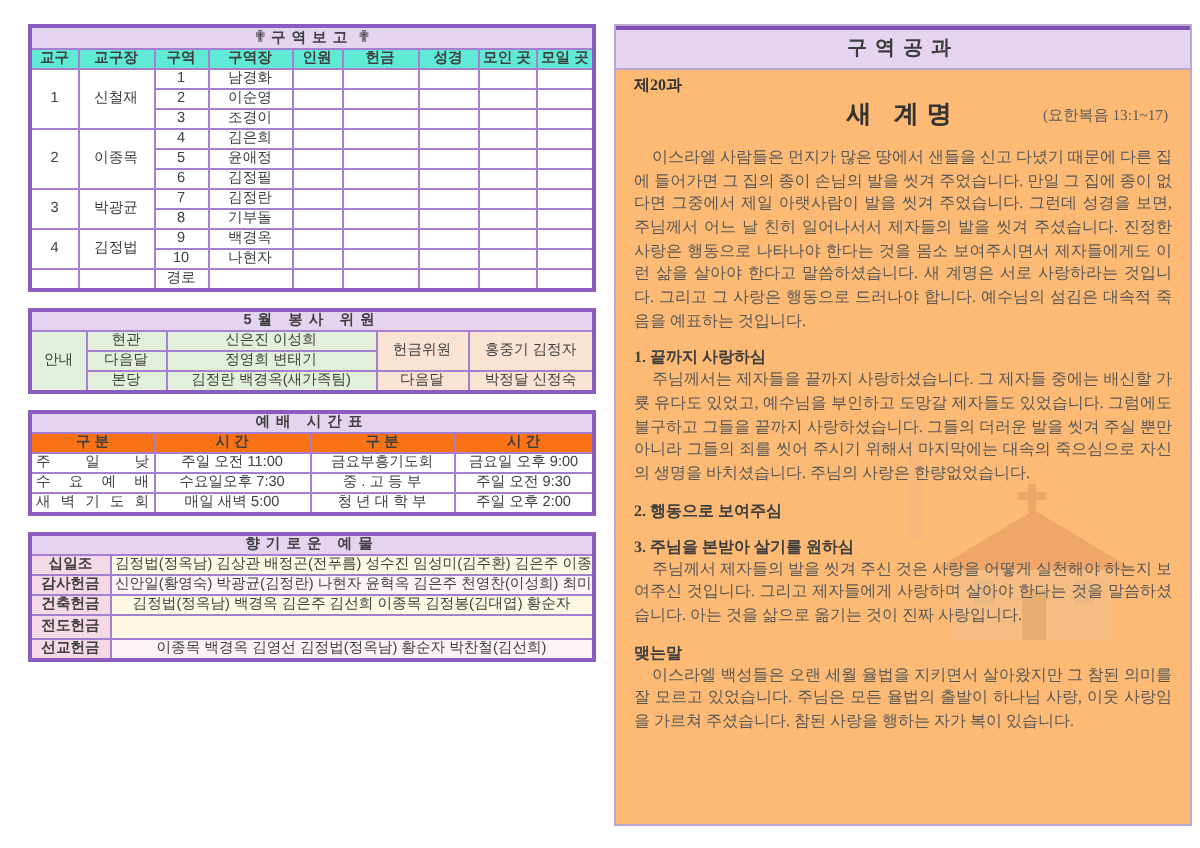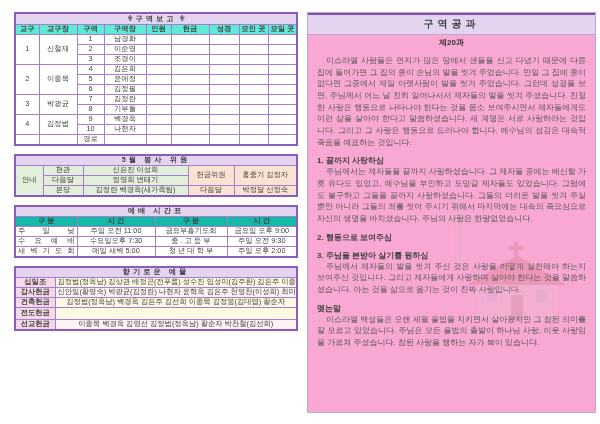--- a/index.html
+++ b/index.html
@@ -20,43 +20,43 @@
   }
   table.t{border:2px solid #8b5cc0;}
   .tbl-title{
     background:#e4d4f0;font-weight:bold;font-size:9.5px;color:#3c3c3c;
     height:15px;letter-spacing:3px;
   }
   .tbl-title .sym{letter-spacing:0;font-size:8px;color:#4a4a4a;margin:0 2px;}
   .report-head td{background:#5eead4;color:#c00000;font-weight:bold;height:12px;}
   .svc-green{background:#e2efda;}
   .svc-peach{background:#fbe3d3;}
-  .worship-head td{background:#14b8a6;color:#2f3b4a;font-weight:bold;height:10px;}
+  .worship-head td{background:#f97316;color:#2f3b4a;font-weight:bold;height:10px;}
   .worship-row td{color:#414e46;}
   .spread{text-align:justify;text-align-last:justify;padding:0 6px;}
   .off-label{background:#f6d9e6;color:#8d3a3a;font-weight:bold;}
   .off-yellow{background:#fdf8e2;}
   .off-pink{background:#fdf2f4;}
   .off-names{
     text-align:left;white-space:normal;font-size:7.2px;line-height:1.4;
     padding:1px 4px;color:#4a4a4a;
   }
 
   
   .lesson-panel{
     position:absolute;left:307px;top:12px;width:287px;height:399px;
-    border:1px solid #bda8d2;background:#f9a8d4;overflow:hidden;
+    border:1px solid #bda8d2;background:#fdba74;overflow:hidden;font-family:Liberation Serif, serif;
   }
   .lesson-title-bar{
     background:#e4d4f0;border-top:2px solid #7d4fb0;border-bottom:1px solid #bda8d2;
     text-align:center;font-weight:bold;font-size:10px;color:#3c3c3c;
     letter-spacing:4px;padding:2px 0 3px 0;
   }
   .lesson-body{position:relative;padding:2px 9px 4px 9px;}
-  .lesson-no{font-weight:bold;font-size:8px;color:#333;text-align:center;}
+  .lesson-no{font-weight:bold;font-size:8px;color:#333;}
   .lesson-title-row{position:relative;height:17px;margin-top:1px;}
   .lesson-title{
     display:block;text-align:center;font-size:12.5px;font-weight:bold;
     color:#333;letter-spacing:4px;
   }
   .lesson-scripture{
     position:absolute;right:2px;top:4px;font-size:7.6px;color:#5a5a5a;
   }
   .para{
     font-size:8px;line-height:1.46;color:#585858;text-align:justify;
@@ -330,20 +330,24 @@
         <polygon points="10,45 60,15 110,45" fill="#b8503c"></polygon>
         <rect x="20" y="45" width="80" height="35" fill="#d8cfc4"></rect>
         <rect x="54" y="55" width="12" height="25" fill="#8a7a66"></rect>
         <rect x="30" y="50" width="10" height="12" fill="#9db3c8"></rect>
         <rect x="80" y="50" width="10" height="12" fill="#9db3c8"></rect>
         <rect x="57" y="2" width="4" height="14" fill="#b8503c"></rect>
         <rect x="52" y="6" width="14" height="4" fill="#b8503c"></rect>
       </svg>
 
       <div class="lesson-no">제20과</div>
+      <div class="lesson-title-row">
+        <span class="lesson-title">새 계명</span>
+        <span class="lesson-scripture">(요한복음 13:1~17)</span>
+      </div>
 
       <p class="para">이스라엘 사람들은 먼지가 많은 땅에서 샌들을 신고 다녔기 때문에 다른 집에 들어가면 그 집의 종이 손님의 발을 씻겨 주었습니다. 만일 그 집에 종이 없다면 그중에서 제일 아랫사람이 발을 씻겨 주었습니다. 그런데 성경을 보면, 주님께서 어느 날 친히 일어나서서 제자들의 발을 씻겨 주셨습니다. 진정한 사랑은 행동으로 나타나야 한다는 것을 몸소 보여주시면서 제자들에게도 이런 삶을 살아야 한다고 말씀하셨습니다. 새 계명은 서로 사랑하라는 것입니다. 그리고 그 사랑은 행동으로 드러나야 합니다. 예수님의 섬김은 대속적 죽음을 예표하는 것입니다.</p>
 
       <div class="sec">
         <div class="sec-h">1. 끝까지 사랑하심</div>
         <p class="para" style="margin-top:0">주님께서는 제자들을 끝까지 사랑하셨습니다. 그 제자들 중에는 배신할 가룟 유다도 있었고, 예수님을 부인하고 도망갈 제자들도 있었습니다. 그럼에도 불구하고 그들을 끝까지 사랑하셨습니다. 그들의 더러운 발을 씻겨 주실 뿐만 아니라 그들의 죄를 씻어 주시기 위해서 마지막에는 대속의 죽으심으로 자신의 생명을 바치셨습니다. 주님의 사랑은 한량없었습니다.</p>
       </div>
 
       <div class="sec">
         <div class="sec-h">2. 행동으로 보여주심</div>

